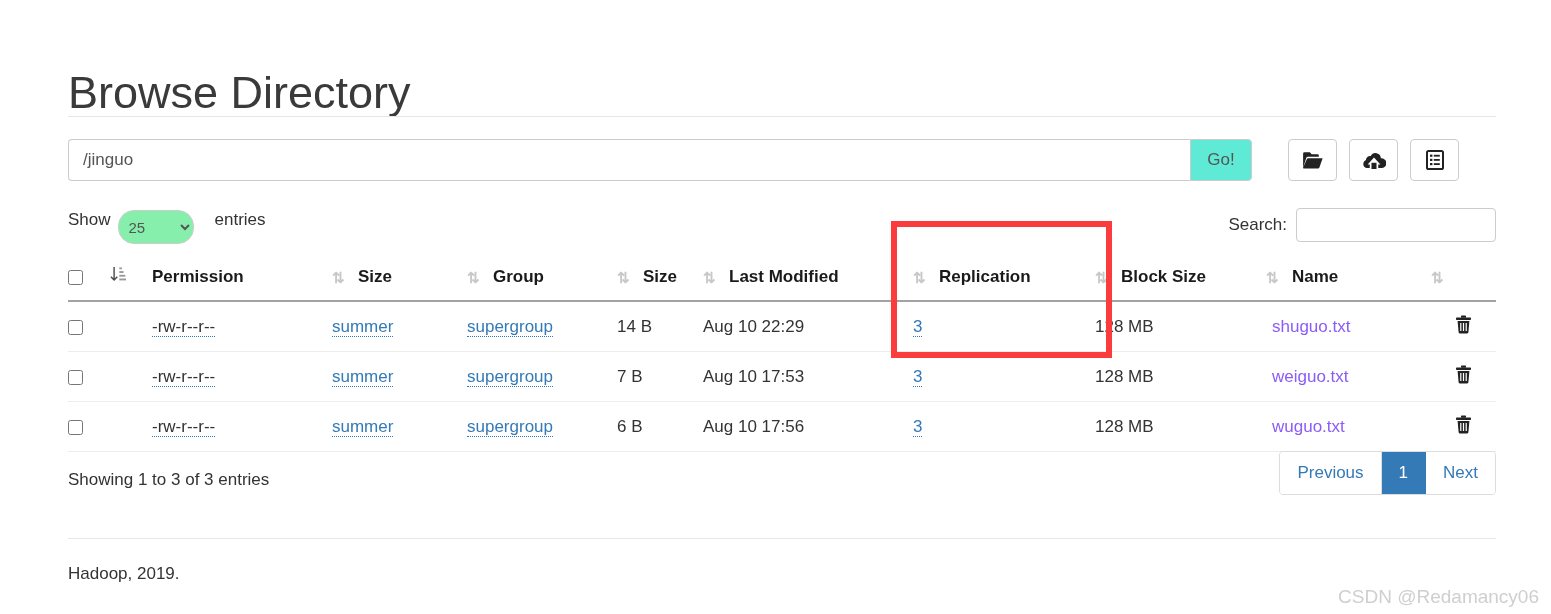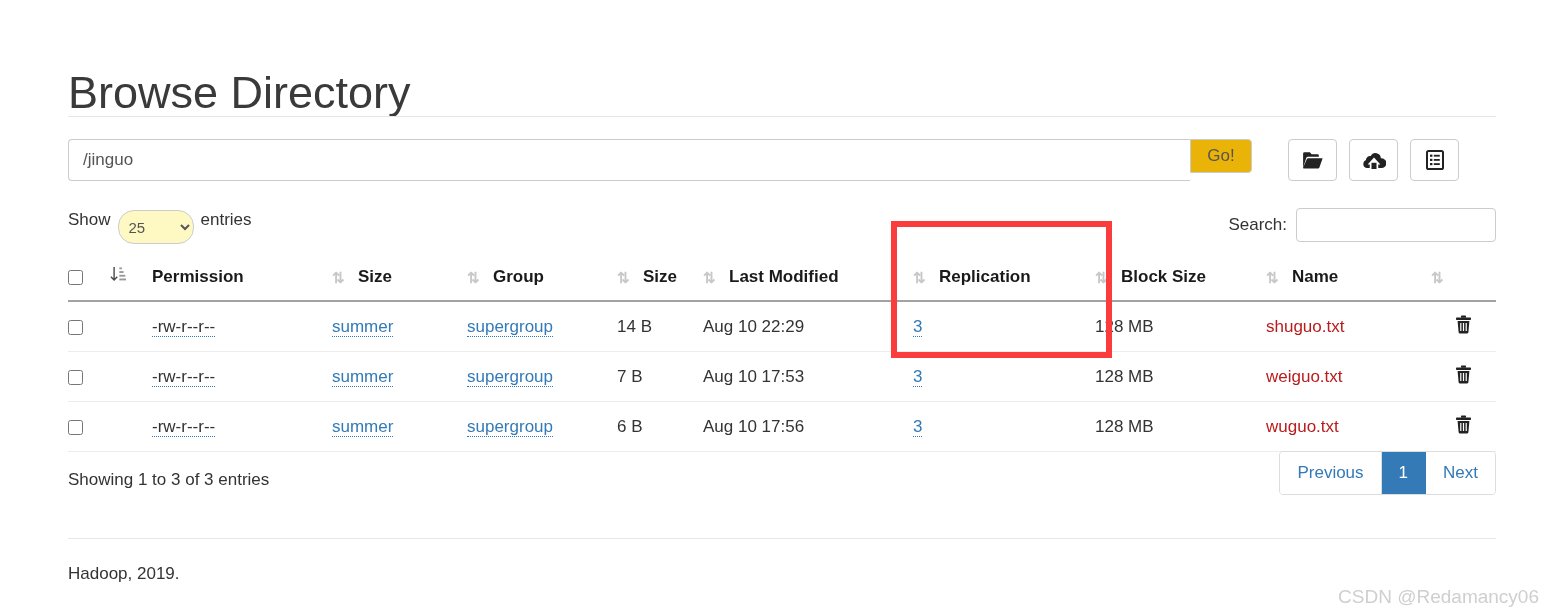--- a/index.html
+++ b/index.html
@@ -32,23 +32,23 @@
   .path-input {
     width: 1122px; height: 42px;
     border: 1px solid #cccccc; border-right: none;
     border-radius: 4px 0 0 4px;
     padding: 6px 14px;
     font-size: 17px; color: #555555;
     font-family: "Liberation Sans", sans-serif;
     background: #ffffff; outline: none;
   }
   .go-btn {
-    height: 34px; min-width: 62px;
+    height: 42px; min-width: 62px;
     border: 1px solid #cccccc; border-radius: 0 4px 4px 0;
-    background: #eab308; color: #555; font-size: 17px;
+    background: #5eead4; color: #555; font-size: 17px;
     padding: 0 13px; cursor: pointer;
     font-family: "Liberation Sans", sans-serif;
   }
 
   .icon-btn-group {
     position: absolute; left: 1288px; top: 139px;
     display: flex; gap: 12px;
   }
   .icon-btn {
     width: 49px; height: 42px;
@@ -61,22 +61,22 @@
 
   
   .length-control {
     position: absolute; left: 68px; top: 210px;
     display: flex; align-items: flex-start; font-size: 17px; color: #333;
   }
   .length-control .lbl { margin-right: 7px; }
   .length-select {
     width: 76px; height: 34px;
     border: 1px solid #cccccc; border-radius: 16px;
-    background: #fef9c3; font-size: 15px; color: #555;
-    padding: 2px 6px; margin-right: 7px;
+    background: #86efac; font-size: 15px; color: #555;
+    padding: 2px 6px; margin-right: 21px;
     font-family: "Liberation Sans", sans-serif;
   }
   .search-control {
     position: absolute; right: 55px; top: 208px;
     display: flex; align-items: center; font-size: 17px; color: #333;
   }
   .search-control .lbl { margin-right: 9px; }
   .search-input {
     width: 200px; height: 34px;
     border: 1px solid #cccccc; border-radius: 4px;
@@ -122,21 +122,21 @@
     width: 15px; height: 15px; margin: 0; vertical-align: middle;
     accent-color: #ffffff;
   }
 
   .abbr {
     border-bottom: 1px dotted #337ab7;
     text-decoration: none; cursor: help;
   }
   .abbr-dark { color: #333333; }
   .link-blue { color: #337ab7; cursor: pointer; }
-  .name-link { color: #b91c1c; text-decoration: none; cursor: pointer; }
+  .name-link { color: #8b5cf6; text-decoration: none; cursor: pointer; margin-left: 6px; }
   .del-cell { text-align: center; }
   .trash { cursor: pointer; display: inline-block; }
   .trash svg { display: block; fill: #222222; }
 
   
   .tbl-info {
     position: absolute; left: 68px; top: 470px;
     font-size: 17px; color: #333333;
   }
   .pagination {

